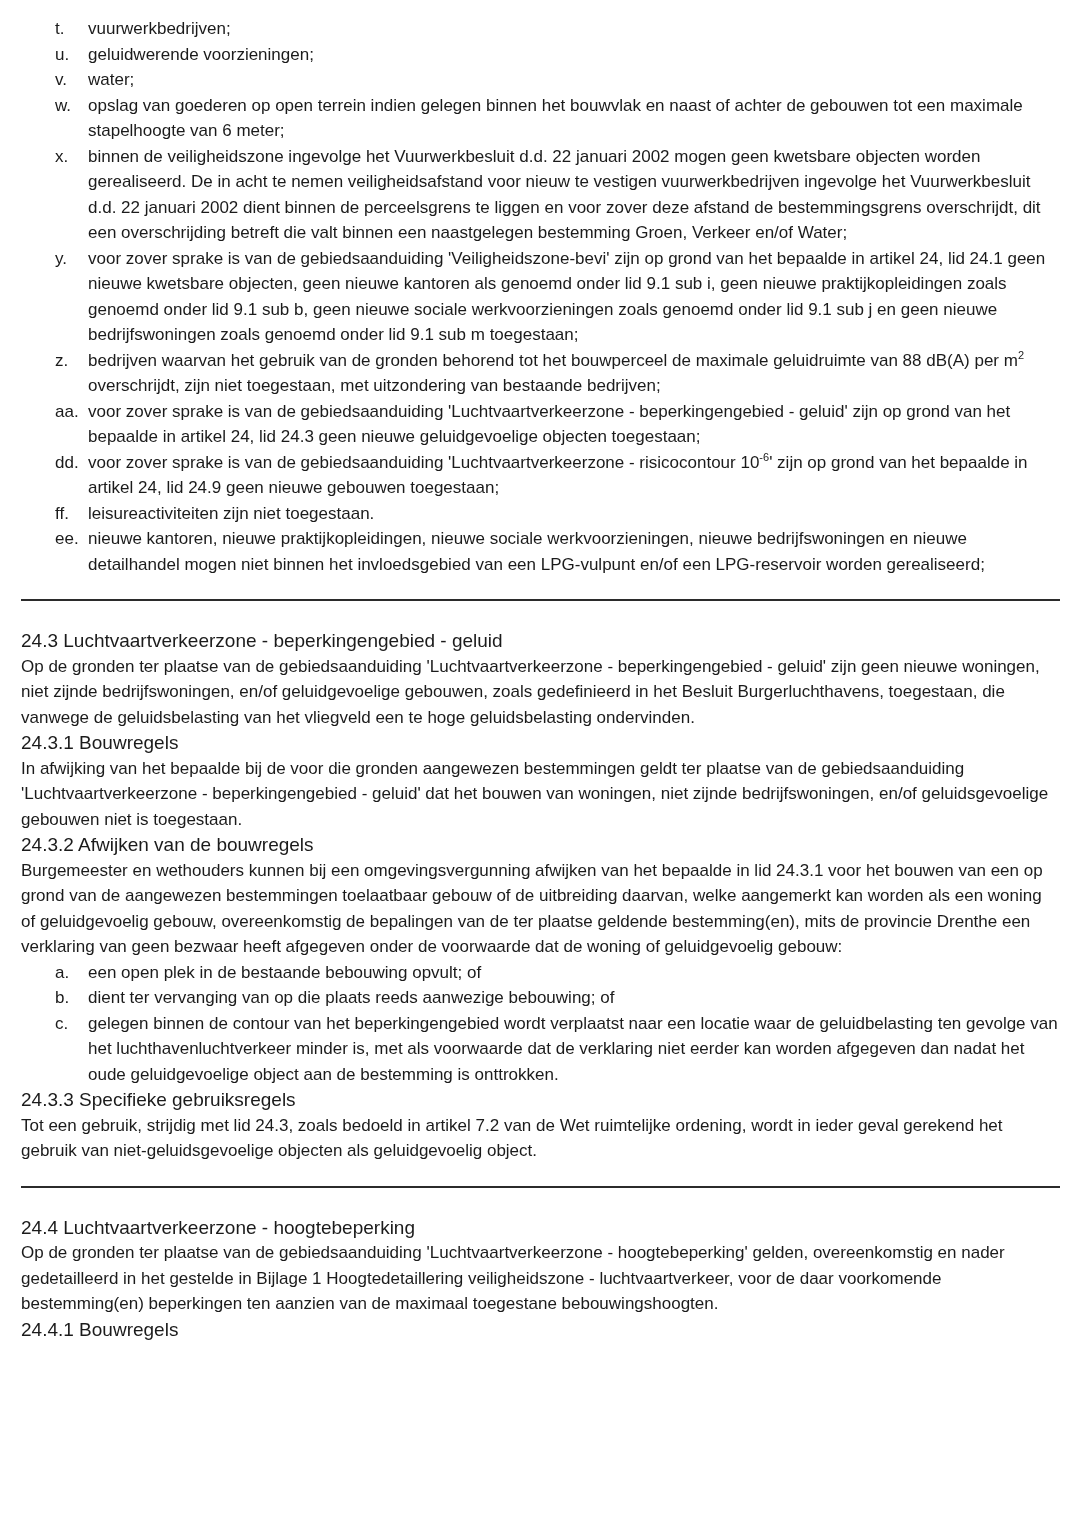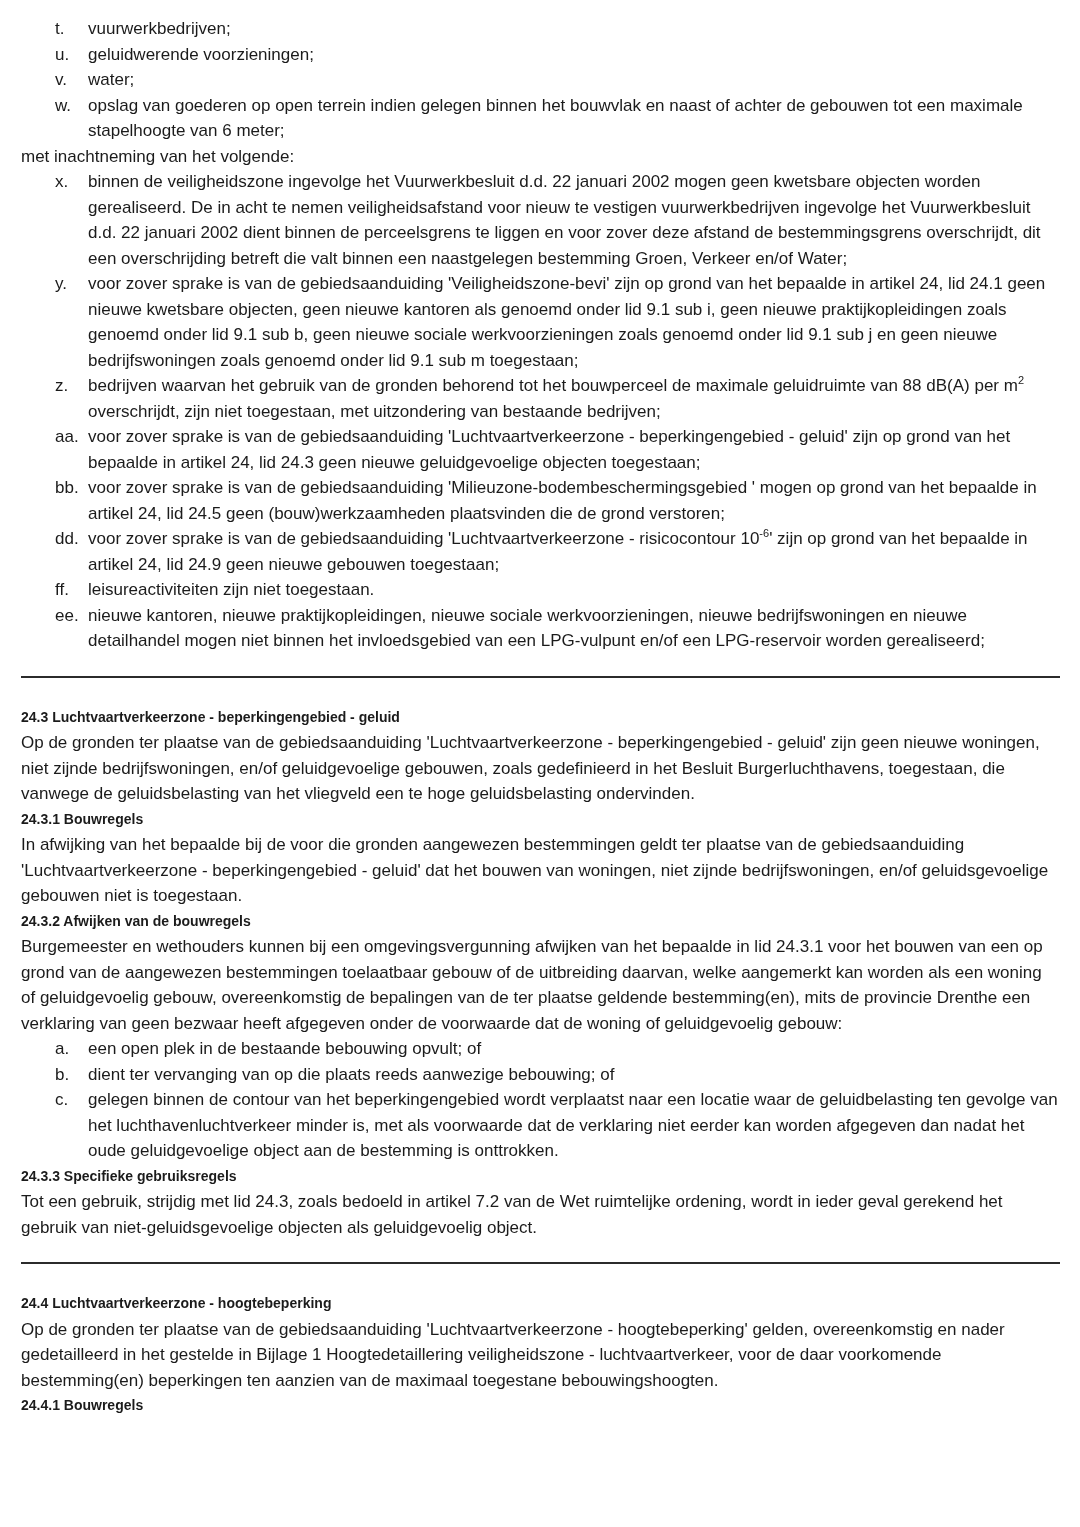--- a/index.html
+++ b/index.html
@@ -14,22 +14,22 @@
     -webkit-font-smoothing: antialiased;
   }
   .page { padding: 16px 20px 30px 21px; }
   p.para { margin: 0; }
   .gap-above { margin-top: 26px; }
   ol.letter-list { list-style: none; padding-left: 34px; }
   ol.letter-list > li { display: flex; align-items: flex-start; }
   ol.letter-list .marker { flex: 0 0 33px; }
   ol.letter-list .li-text { flex: 1 1 auto; }
   h2.sec-heading, h3.sub-heading {
-    font-size: 14px;
-    font-weight: bold;
+    font-size: 19px;
+    font-weight: normal;
     line-height: 25.5px;
   }
   hr.rule {
     border: none;
     border-top: 2px solid #2b2b2b;
     margin: 22px 0 27px 0;
   }
   sup { font-size: 11px; line-height: 0; vertical-align: super; }
   b { font-weight: normal; }
 </style>
@@ -50,42 +50,37 @@
       <li>
         <span class="marker">v.</span>
         <span class="li-text"><span>water;</span></span>
       </li>
       <li>
         <span class="marker">w.</span>
         <span class="li-text"><span>opslag van goederen op open terrein indien gelegen binnen het bouwvlak en naast of achter de gebouwen tot een maximale stapelhoogte van </span><b>6 meter</b><span>;</span></span>
       </li>
     </ol>
 
-  <p class="para gap-above">met inachtneming van het volgende:</p>
 
   <ol class="letter-list">
       <li>
         <span class="marker">x.</span>
         <span class="li-text"><span>binnen de veiligheidszone ingevolge het Vuurwerkbesluit d.d. 22 januari 2002 mogen geen kwetsbare objecten worden gerealiseerd. De in acht te nemen veiligheidsafstand voor nieuw te vestigen vuurwerkbedrijven ingevolge het Vuurwerkbesluit d.d. 22 januari 2002 dient binnen de perceelsgrens te liggen en voor zover deze afstand de bestemmingsgrens overschrijdt, dit een overschrijding betreft die valt binnen een naastgelegen bestemming Groen, Verkeer en/of Water;</span></span>
       </li>
       <li>
         <span class="marker">y.</span>
         <span class="li-text"><span>voor zover sprake is van de gebiedsaanduiding 'Veiligheidszone-bevi' zijn op grond van het bepaalde in artikel 24, lid 24.1 geen nieuwe kwetsbare objecten, geen nieuwe kantoren als genoemd onder lid 9.1 sub i, geen nieuwe praktijkopleidingen zoals genoemd onder lid 9.1 sub b, geen nieuwe sociale werkvoorzieningen zoals genoemd onder lid 9.1 sub j en geen nieuwe bedrijfswoningen zoals genoemd onder lid 9.1 sub m toegestaan;</span></span>
       </li>
       <li>
         <span class="marker">z.</span>
         <span class="li-text"><span>bedrijven waarvan het gebruik van de gronden behorend tot het bouwperceel de maximale geluidruimte van 88 dB(A) per m</span><sup>2</sup><span> overschrijdt, zijn niet toegestaan, met uitzondering van bestaande bedrijven;</span></span>
       </li>
       <li>
         <span class="marker">aa.</span>
         <span class="li-text"><span>voor zover sprake is van de gebiedsaanduiding 'Luchtvaartverkeerzone - beperkingengebied - geluid' zijn op grond van het bepaalde in artikel 24, lid 24.3 geen nieuwe geluidgevoelige objecten toegestaan;</span></span>
-      </li>
-      <li>
-        <span class="marker">bb.</span>
-        <span class="li-text"><span>voor zover sprake is van de gebiedsaanduiding 'Milieuzone-bodembeschermingsgebied ' mogen op grond van het bepaalde in artikel 24, lid 24.5 geen (bouw)werkzaamheden plaatsvinden die de grond verstoren;</span></span>
       </li>
       <li>
         <span class="marker">dd.</span>
         <span class="li-text"><span>voor zover sprake is van de gebiedsaanduiding 'Luchtvaartverkeerzone - risicocontour 10</span><sup>-6</sup><span>' zijn op grond van het bepaalde in artikel 24, lid 24.9 geen nieuwe gebouwen toegestaan;</span></span>
       </li>
       <li>
         <span class="marker">ff.</span>
         <span class="li-text"><span>leisureactiviteiten zijn niet toegestaan.</span></span>
       </li>
       <li>

